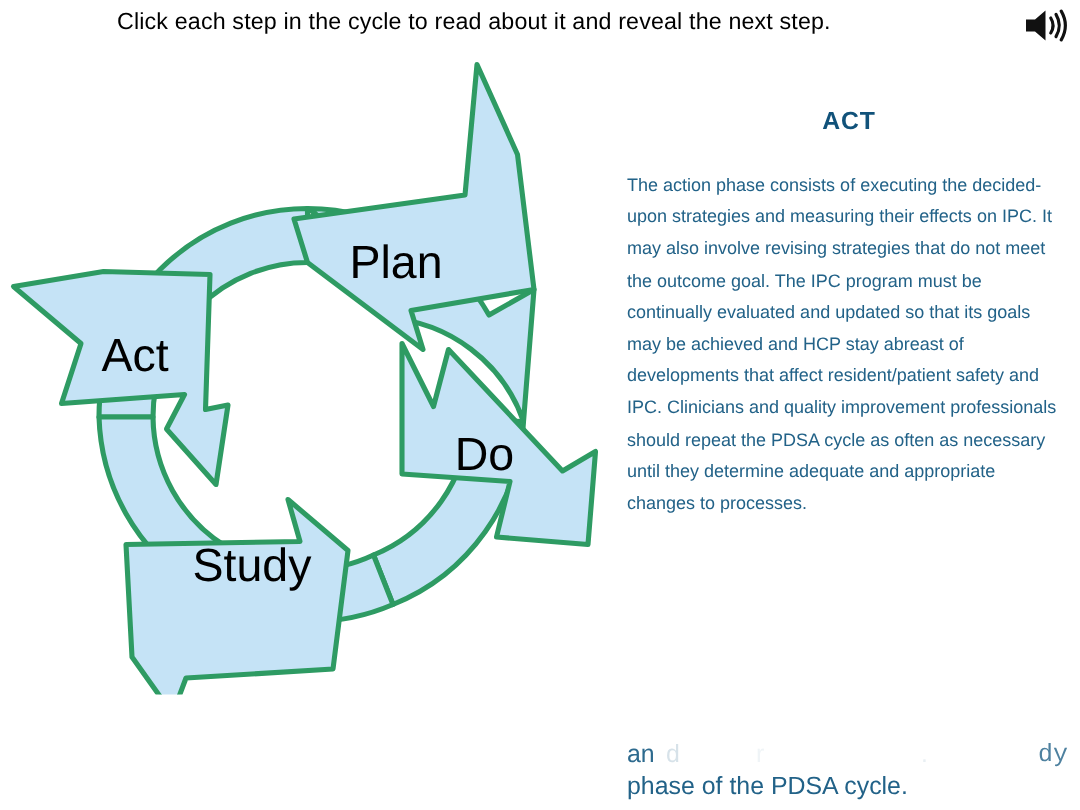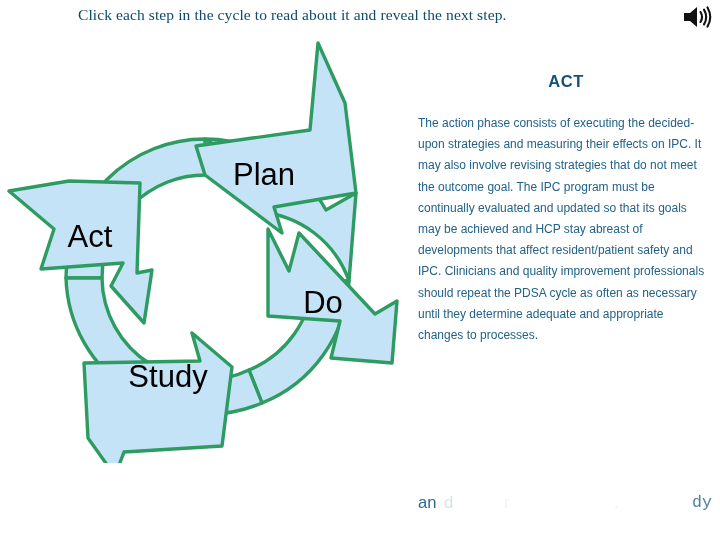--- a/index.html
+++ b/index.html
@@ -24,24 +24,23 @@
     top: 0;
     width: 720px;
     height: 36px;
   }
   #instruction-text {
     position: absolute;
     left: 78px;
     top: 5px;
     font-size: 15.5px;
     line-height: 20px;
-    color: #0c4a6e;
+    color: #000000;
     white-space: nowrap;
     letter-spacing: 0.1px;
-    font-family: Liberation Serif, serif;
   }
   #audio-button {
     position: absolute;
     left: 681px;
     top: 4px;
     width: 32px;
     height: 26px;
     cursor: pointer;
     background: transparent;
     border: 0;
@@ -197,13 +196,14 @@
 </div>
 
 <div id="footer-panel">
   <div id="footer-fading-line">
     <span class="frag frag-a">an</span>
     <span class="frag frag-b">d</span>
     <span class="frag frag-c">r</span>
     <span class="frag frag-d">.</span>
     <span class="frag frag-e">dy</span>
   </div>
+  <div id="footer-solid-line">phase of the PDSA cycle.</div>
 </div>
 
 </body></html>

